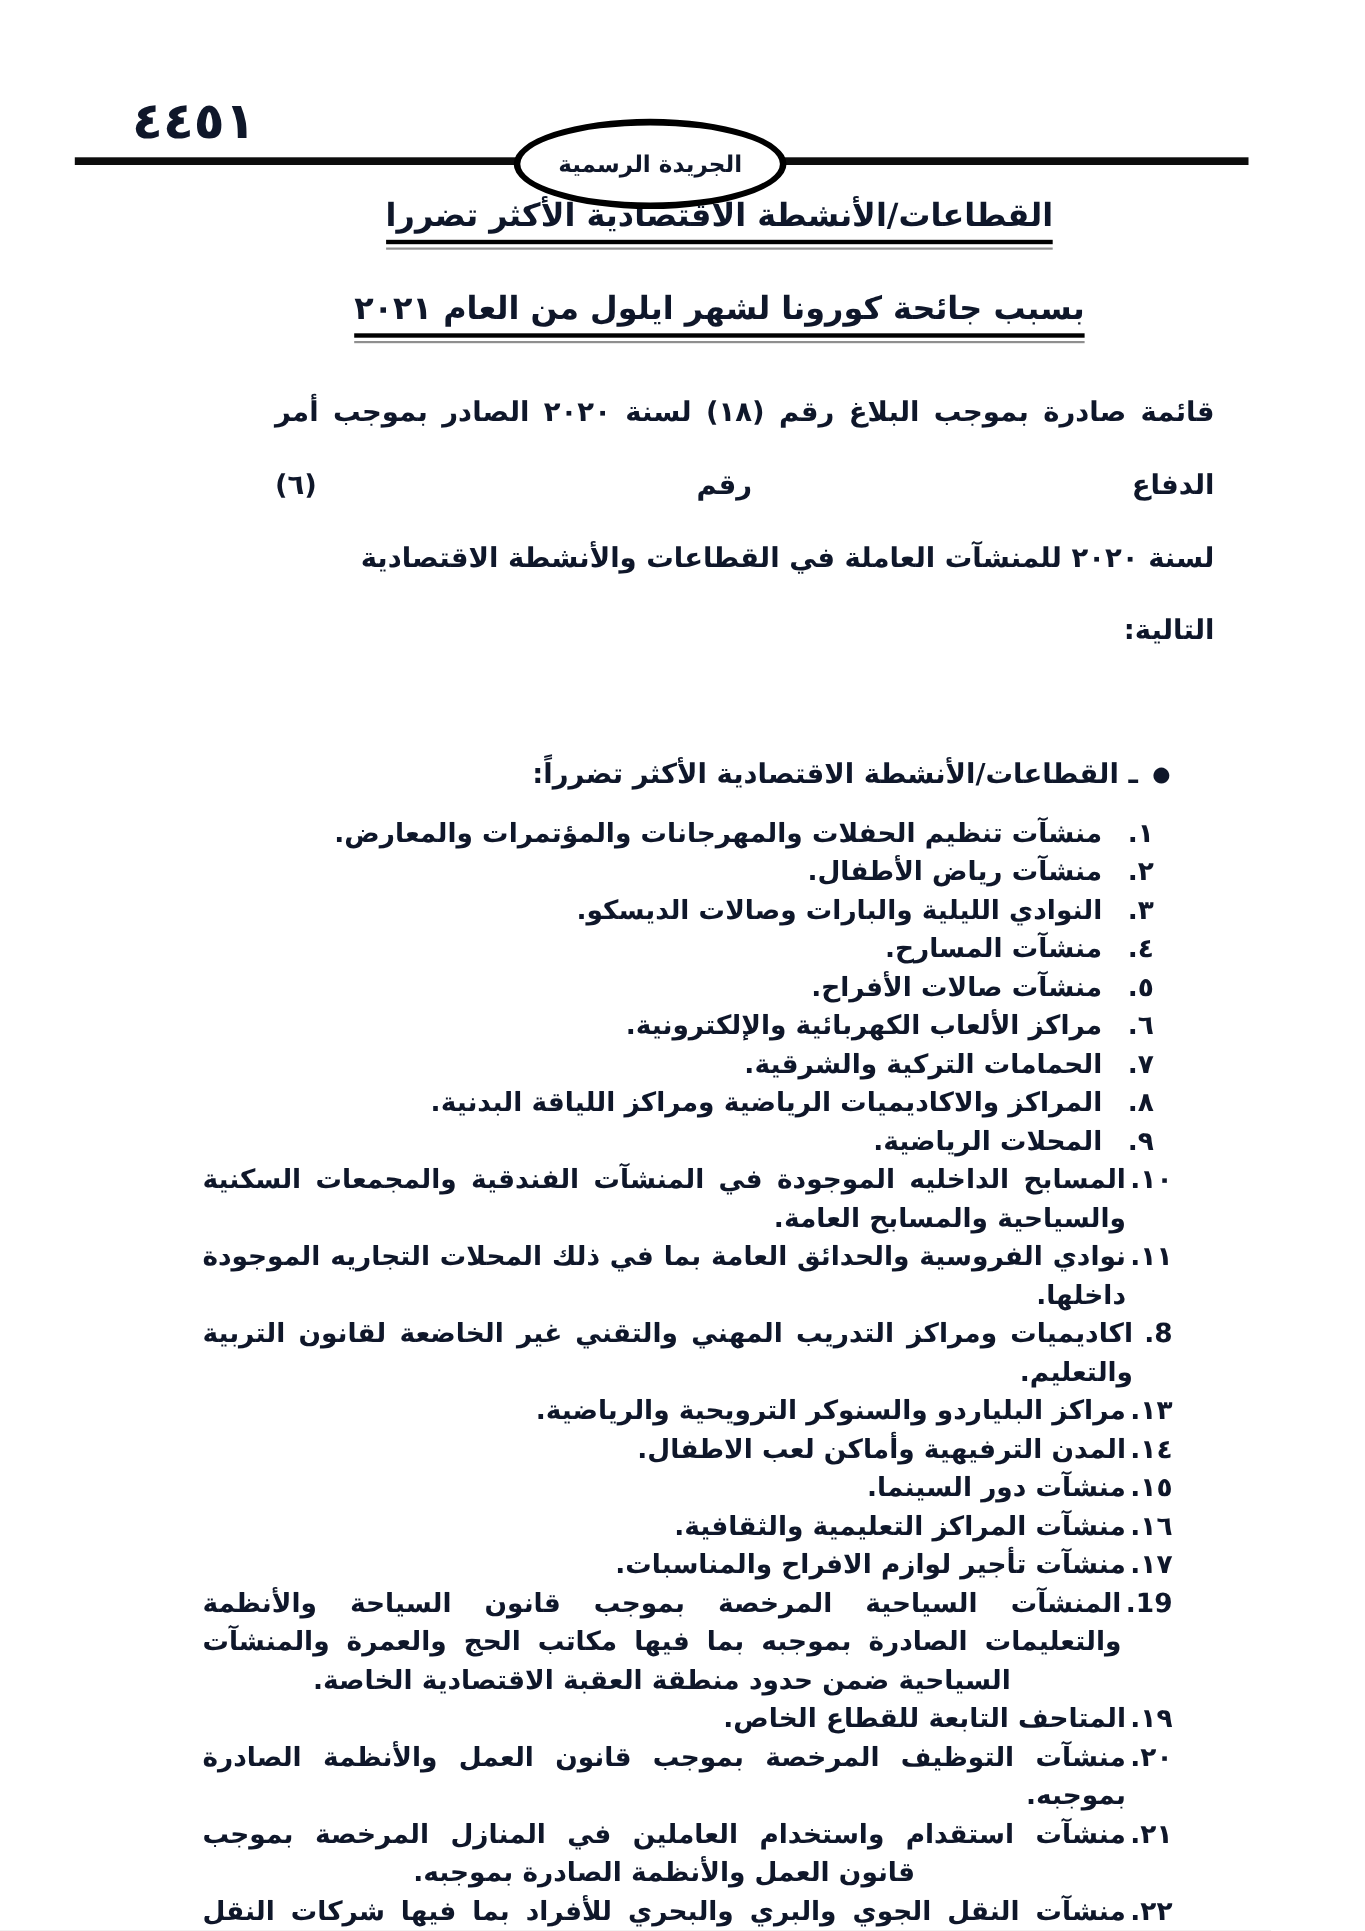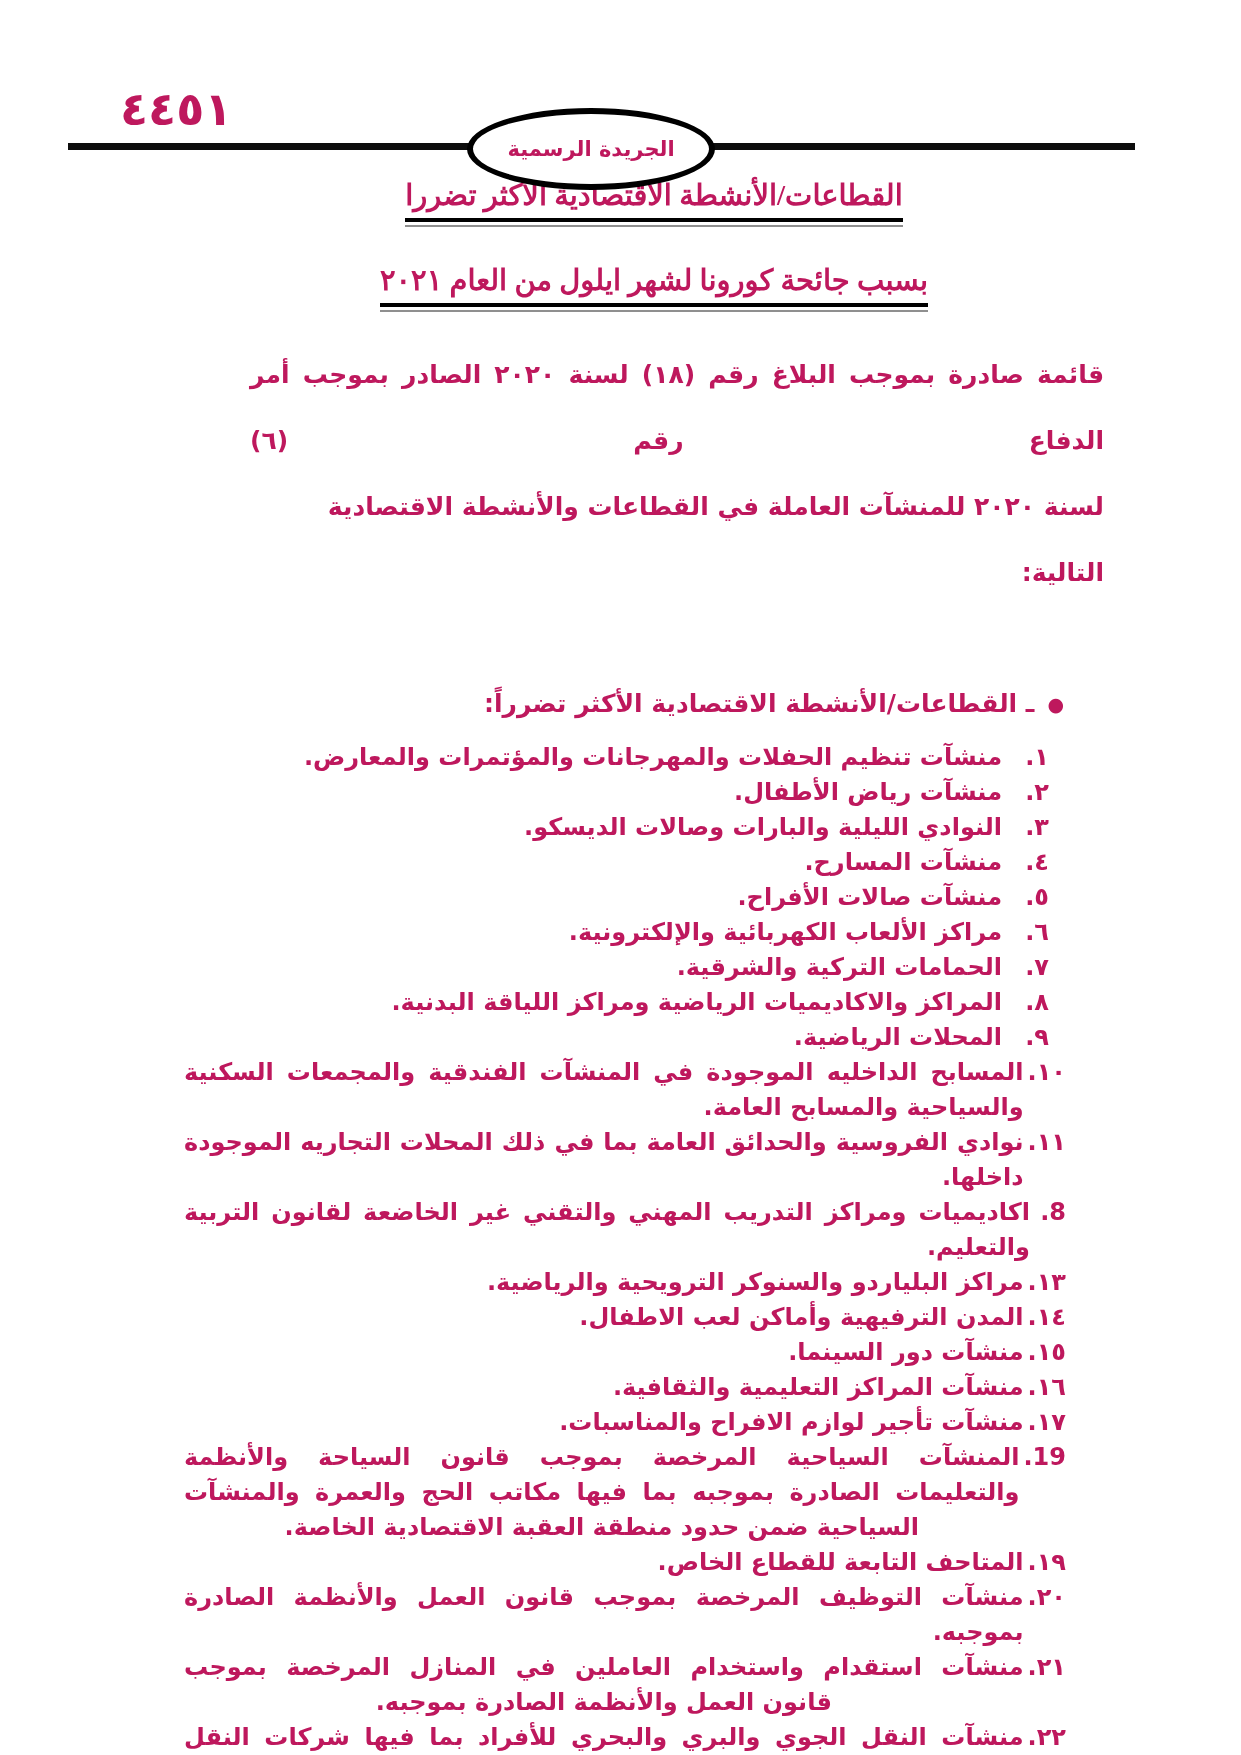--- a/index.html
+++ b/index.html
@@ -4,21 +4,21 @@
 <style>
   html,body { margin:0; padding:0; background:#e8e8e8; }
   .page {
     position:relative;
     width:1241px; height:1755px;
     margin:0 auto;
     background:#ffffff;
     direction:rtl;
     font-family:"DejaVu Sans", sans-serif;
     font-weight:bold;
-    color:#be185d;
+    color:#0f172a;
     overflow:hidden;
   }
   
   .page-number {
     position:absolute; left:120px; top:82px;
     font-size:46px; letter-spacing:2px;
     direction:ltr;
   }
   .header-rule {
     position:absolute; left:68px; top:143px;
@@ -30,21 +30,21 @@
     border:6px solid #000; border-radius:50%;
     background:#fff;
     display:flex; align-items:center; justify-content:center;
     font-size:21px;
   }
   
   .content { margin:0 137px 0 204px; padding-top:178px; }
   
   .title { text-align:center; font-size:29px; line-height:34px; }
   .title.t2 { margin-top:36px; }
-  .u  { display:inline-block; border-bottom:2px solid #8f8f8f; padding-bottom:3px;font-family:Liberation Serif, serif; }
+  .u  { display:inline-block; border-bottom:2px solid #8f8f8f; padding-bottom:3px; }
   .u2 { display:inline-block; border-bottom:4px solid #000; padding-bottom:6px; }
   
   .intro { margin-top:30px; font-size:25px; line-height:66px;margin-left:46px; }
   .intro-l1 { text-align:justify; text-align-last:justify; }
   .intro-l2 { }
   
   .bullet-row {
     margin-top:78px; padding-left:0; padding-right:40px;
     font-size:25px; line-height:40px;
     display:flex; align-items:center; gap:13px;

